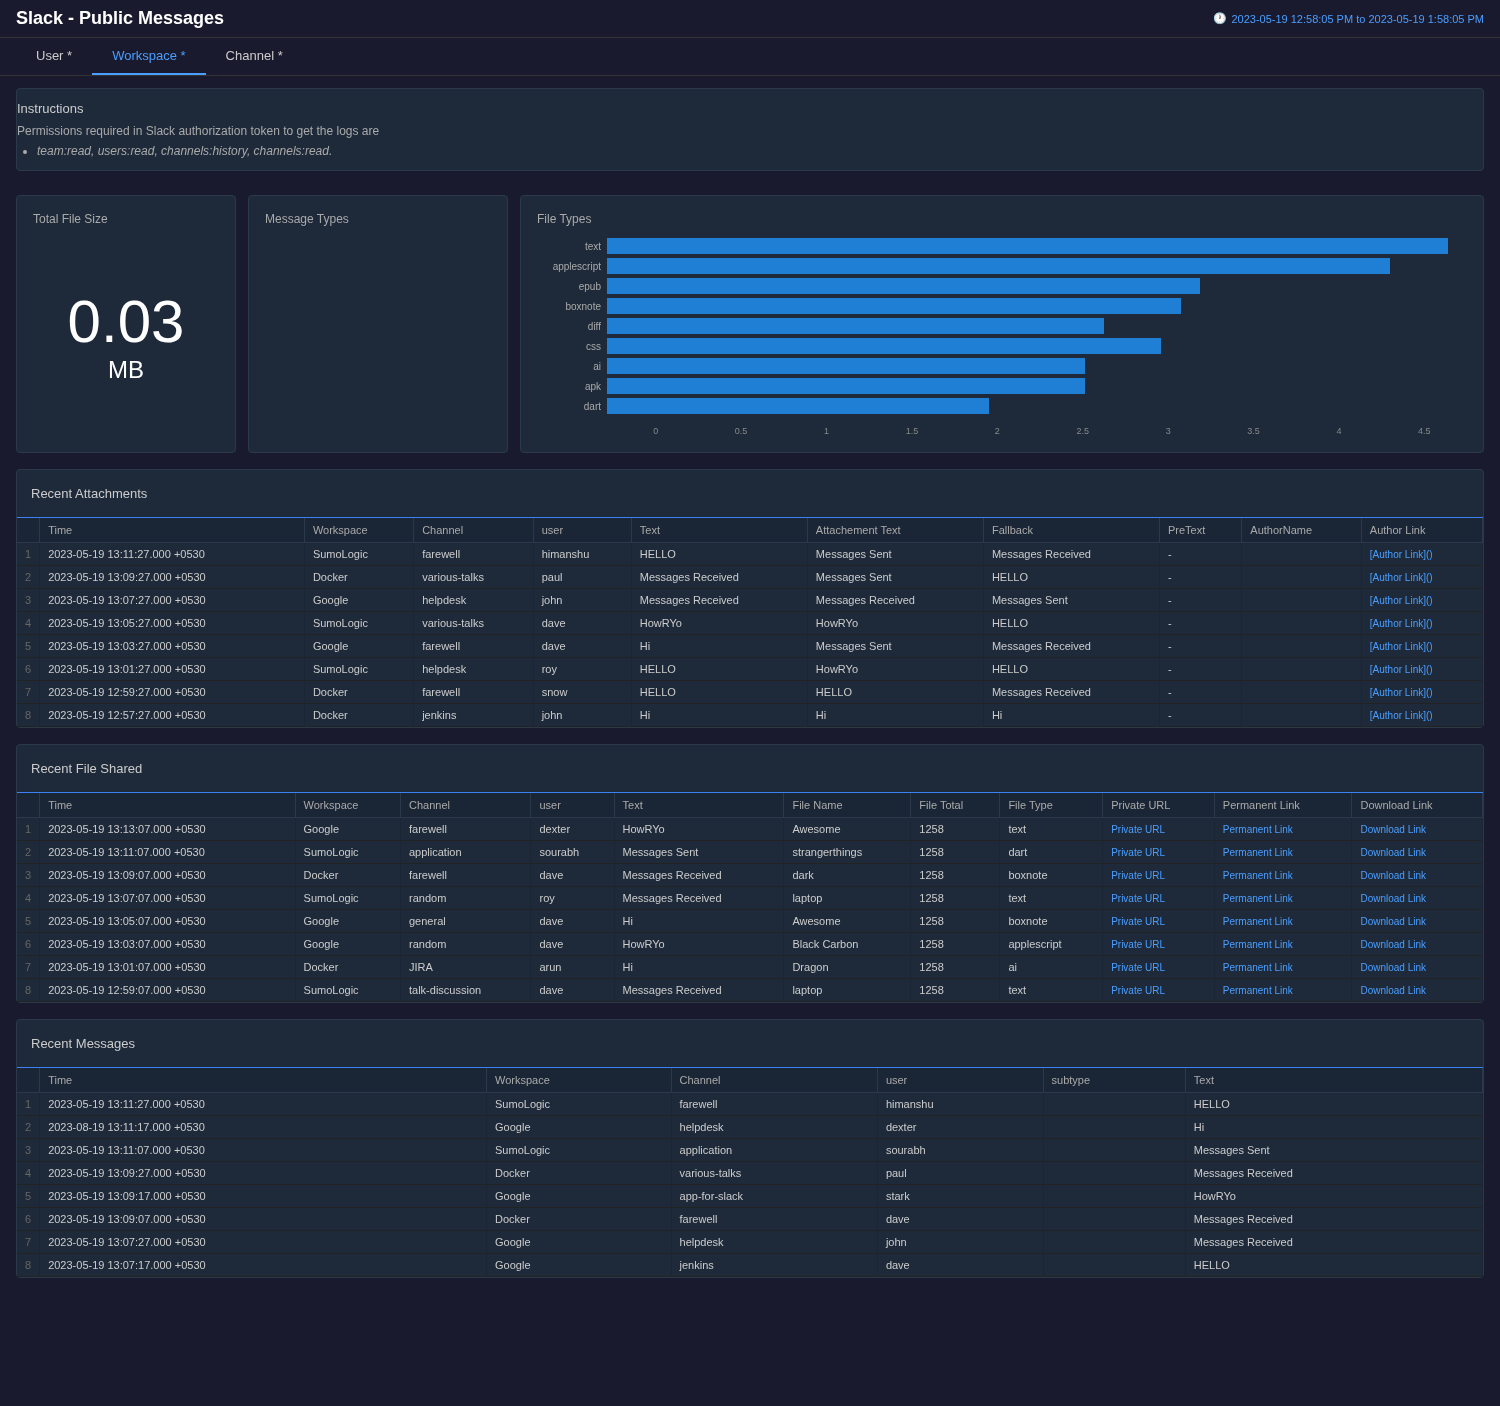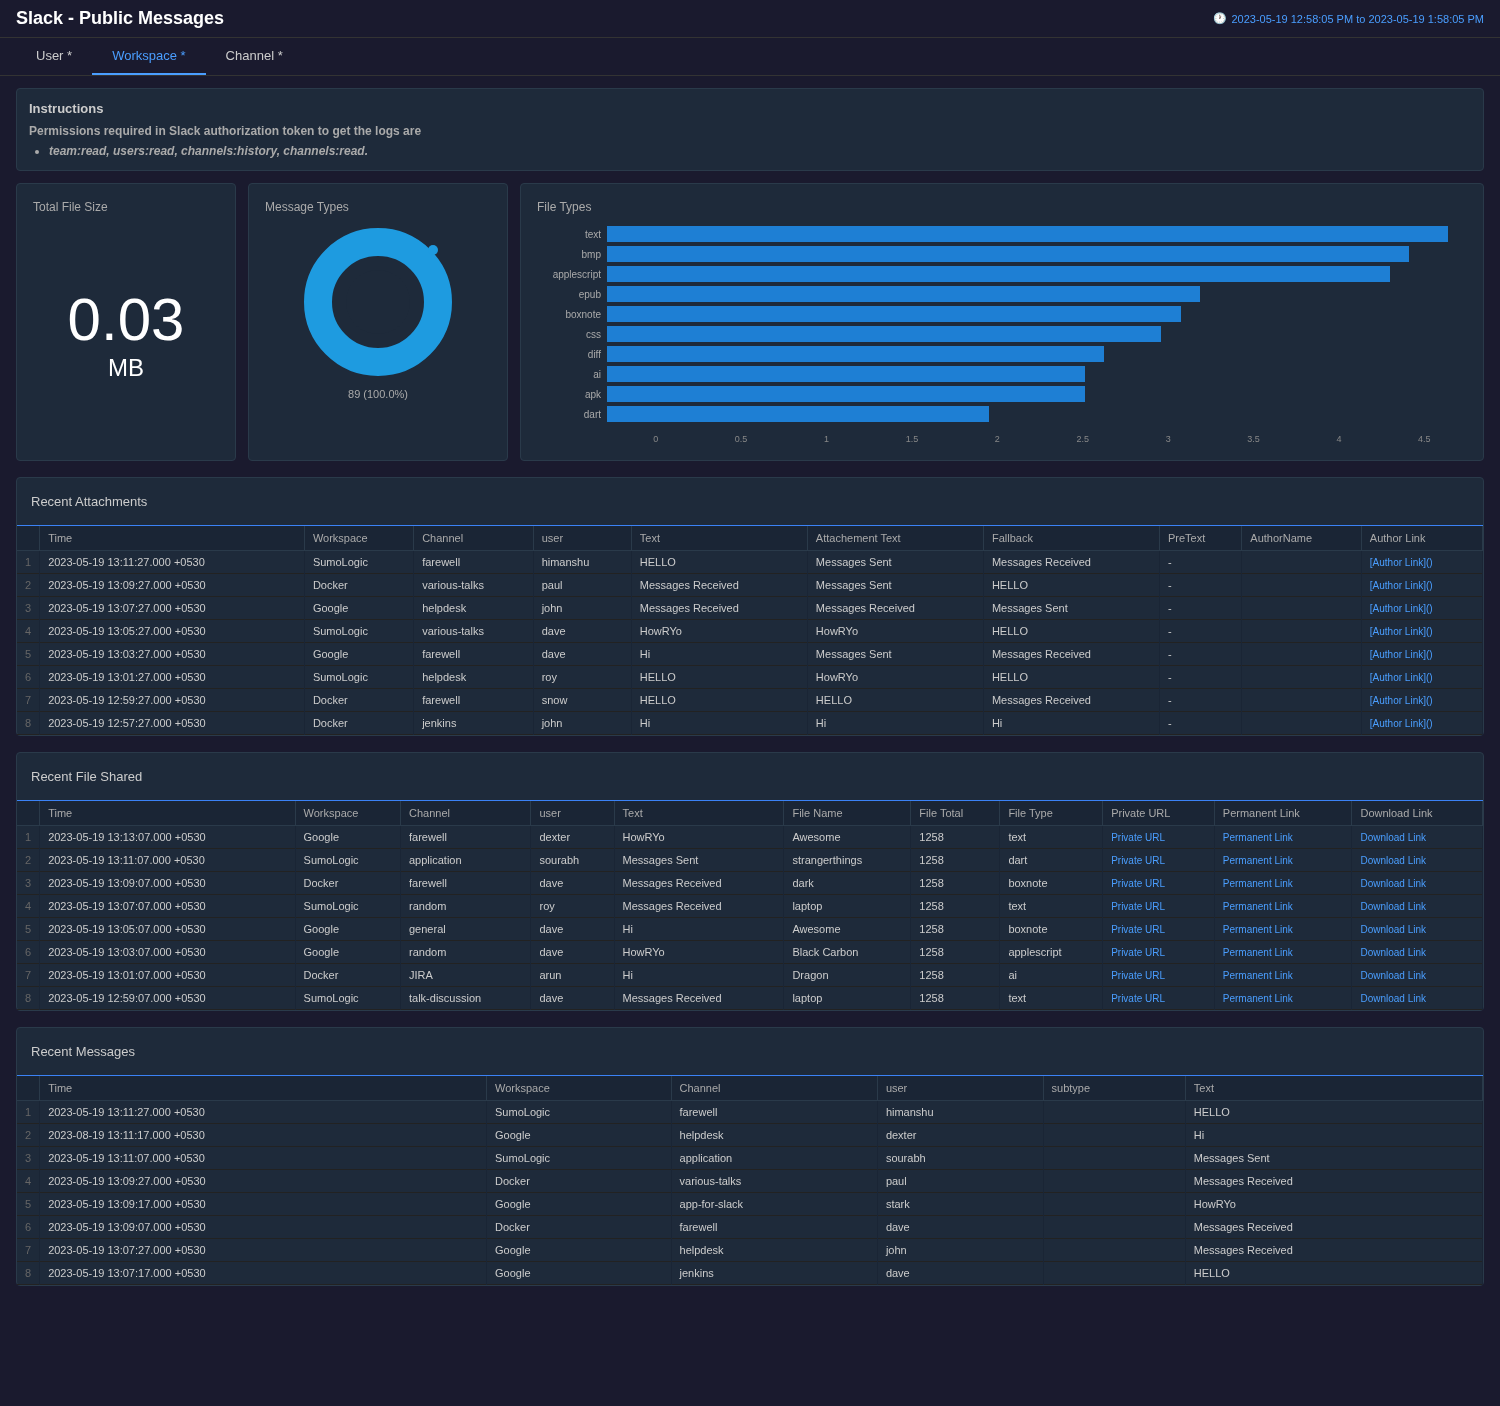--- a/index.html
+++ b/index.html
@@ -33,23 +33,22 @@
       color: #4a9eff;
       border-bottom: 2px solid #4a9eff;
     }
 
     .main-content { padding: 12px 16px; }
 
     .instructions-box {
       background: #1e2a3a;
       border: 1px solid #2a3a4a;
       border-radius: 4px;
-      padding: 12px 12px;
-      margin-bottom: 12px;
-      font-weight: bold;
+      padding: 12px 0;
+      margin-bottom: 24px;
     }
     .instructions-title { font-size: 13px; color: #ccc; margin-bottom: 8px; }
     .instructions-text { color: #aaa; font-size: 12px; margin-bottom: 6px; }
     .instructions-list { list-style: disc; margin-left: 20px; color: #aaa; font-style: italic; font-size: 12px; }
 
     .metrics-row {
       display: flex;
       gap: 12px;
       margin-bottom: 16px;
     }
@@ -175,76 +174,59 @@
     <div class="metric-card file-size-card">
       <div class="card-title">Total File Size</div>
       <div style="display:flex;flex-direction:column;align-items:center;justify-content:center;flex:1;padding:20px 0;">
         <div class="file-size-number">0.03</div>
         <div class="file-size-unit">MB</div>
       </div>
     </div>
 
     <div class="metric-card message-types-card">
       <div class="card-title">Message Types</div>
-      <div class="donut-container">
-        <svg width="160" height="160" viewBox="0 0 160 160">
-
-          <circle cx="80" cy="80" r="60" fill="none" stroke="#1e9be0" stroke-width="28"></circle>
-
-          <circle cx="80" cy="80" r="32" fill="#1e2a3a"></circle>
-
-          <circle cx="135" cy="28" r="5" fill="#1e9be0"></circle>
-        </svg>
-        <div class="donut-label">89 (100.0%)</div>
-      </div>
     </div>
 
     <div class="metric-card file-types-card">
       <div class="card-title">File Types</div>
       <div class="bar-chart" id="bar-chart-container">
       <div class="bar-row">
     <div class="bar-label">text</div>
     <div class="bar-track">
       <div class="bar-fill" style="width:97.8%"></div>
     </div>
   </div>
           <div class="bar-row">
-    <div class="bar-label">bmp</div>
-    <div class="bar-track">
-      <div class="bar-fill" style="width:93.3%"></div>
-    </div>
-  </div>
-          <div class="bar-row">
     <div class="bar-label">applescript</div>
     <div class="bar-track">
       <div class="bar-fill" style="width:91.1%"></div>
     </div>
   </div>
           <div class="bar-row">
     <div class="bar-label">epub</div>
     <div class="bar-track">
       <div class="bar-fill" style="width:68.9%"></div>
     </div>
   </div>
           <div class="bar-row">
     <div class="bar-label">boxnote</div>
     <div class="bar-track">
       <div class="bar-fill" style="width:66.7%"></div>
     </div>
   </div>
           <div class="bar-row">
+    <div class="bar-label">diff</div>
+    <div class="bar-track">
+      <div class="bar-fill" style="width:57.8%"></div>
+    </div>
+  </div>
+          <div class="bar-row">
     <div class="bar-label">css</div>
     <div class="bar-track">
       <div class="bar-fill" style="width:64.4%"></div>
-    </div>
-  </div>
-          <div class="bar-row">
-    <div class="bar-label">diff</div>
-    <div class="bar-track">
-      <div class="bar-fill" style="width:57.8%"></div>
     </div>
   </div>
           <div class="bar-row">
     <div class="bar-label">ai</div>
     <div class="bar-track">
       <div class="bar-fill" style="width:55.6%"></div>
     </div>
   </div>
           <div class="bar-row">
     <div class="bar-label">apk</div>

